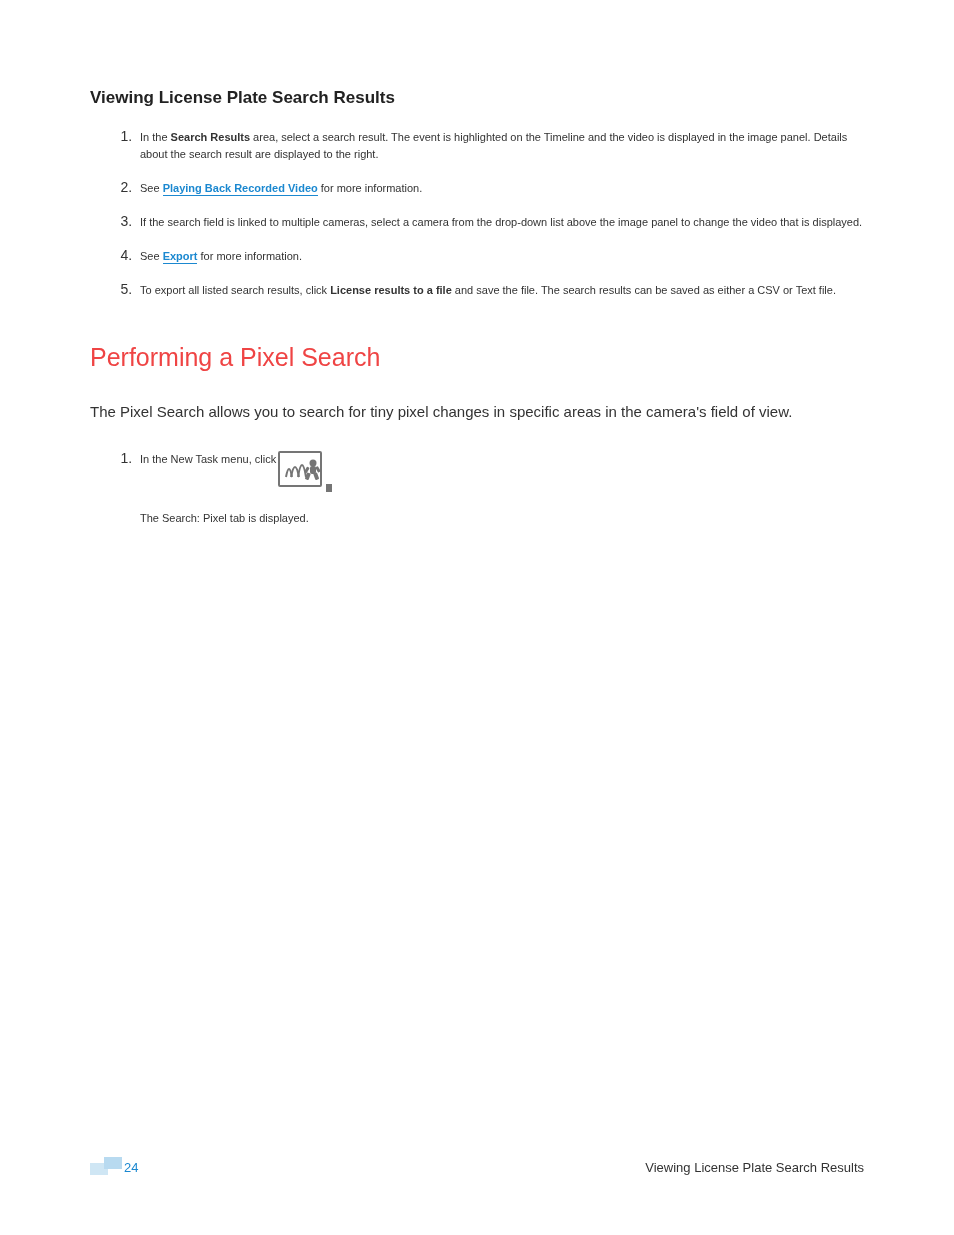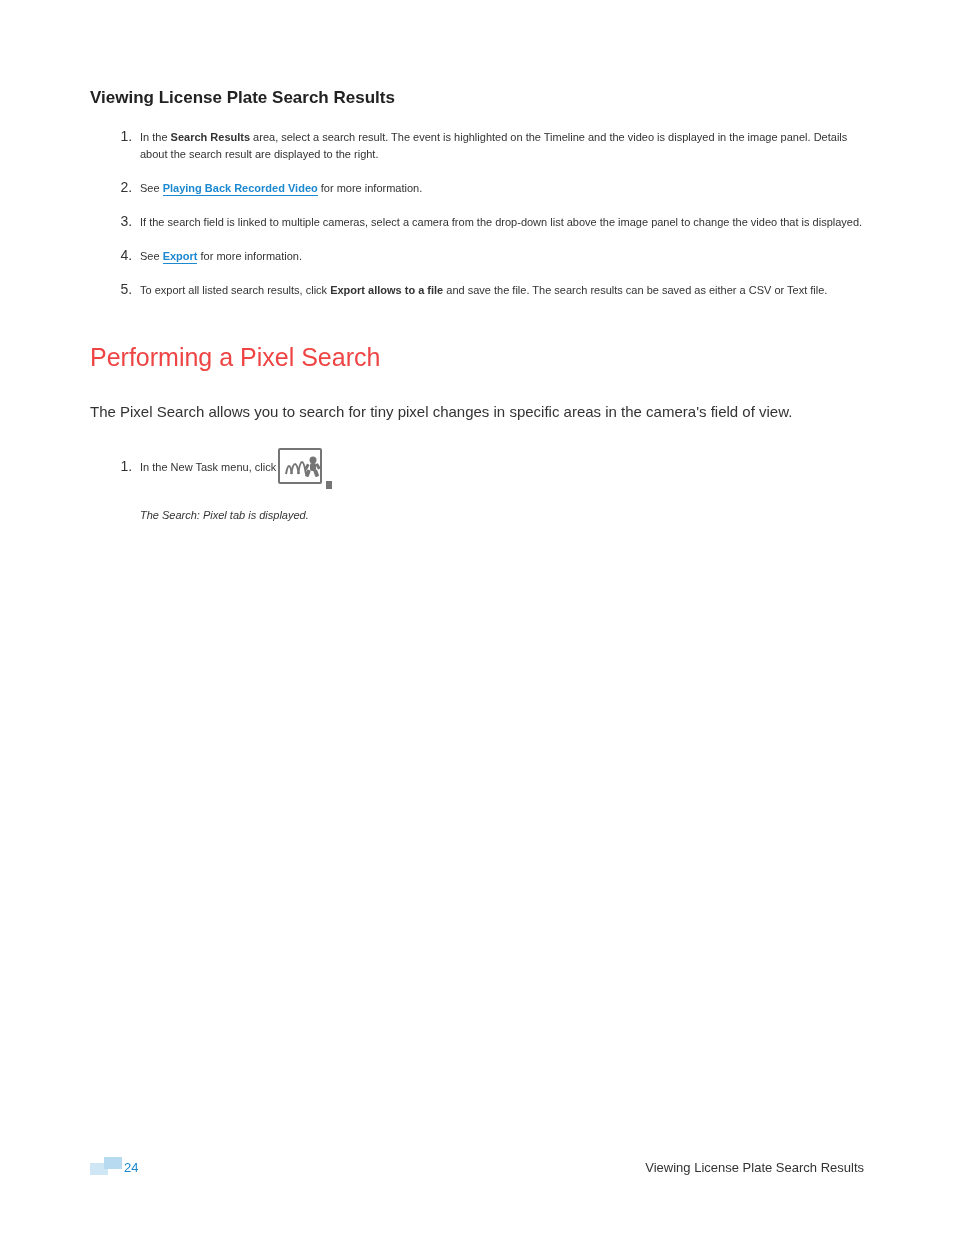--- a/index.html
+++ b/index.html
@@ -117,21 +117,21 @@
     }
     .footer-marks .sq2 {
       position: absolute;
       left: 14px; top: 0px;
       width: 18px; height: 12px;
       background: #b8daf0;
     }
     .page-num { color: #1b88d0; font-weight: 500; }
     .inline-baseline {
       display: inline-flex;
-      align-items: center;
+      align-items: flex-start;
     }
   </style>
 </head>
 <body>
 
 <div class="page">
 
   <h3 class="section-heading">Viewing License Plate Search Results</h3>
 
   <ol class="steps">
@@ -148,21 +148,21 @@
     <li>
       <span class="step-body">If the search field is linked to multiple cameras, select a camera from the drop-down list above the image panel to change the video that is displayed.</span>
     </li>
     <li>
       <div class="step-sub">
         <span>See </span><a href="#" class="doc-link">Export</a><span> for more information.</span>
       </div>
     </li>
     <li>
       <span class="step-body">
-        <span>To export all listed search results, click </span><span class="bold">Export allows to a file</span><span> and save the file. The search results can be saved as either a CSV or Text file.</span>
+        <span>To export all listed search results, click </span><span class="bold">License results to a file</span><span> and save the file. The search results can be saved as either a CSV or Text file.</span>
       </span>
     </li>
   </ol>
 
   <h2 class="major-heading">Performing a Pixel Search</h2>
 
   <p class="body-para">The Pixel Search allows you to search for tiny pixel changes in specific areas in the camera's field of view.</p>
 
   <ol class="steps">
     <li>
@@ -181,21 +181,21 @@
                 <rect x="27" y="11" width="6" height="8" rx="2"></rect>
                 <rect x="24" y="18" width="4" height="7" rx="1" transform="rotate(20 26 18)"></rect>
                 <rect x="30" y="18" width="4" height="7" rx="1" transform="rotate(-20 32 18)"></rect>
                 <rect x="24" y="12" width="3" height="6" rx="1" transform="rotate(30 25 12)"></rect>
                 <rect x="32" y="12" width="3" height="6" rx="1" transform="rotate(-30 33 12)"></rect>
               </g>
             </svg>
           </span><span class="pixel-icon-drop"></span>
         </span>
       </div>
-      <div class="step-sub" style="margin-top:20px;font-style:italic;">The Search: Pixel tab is displayed.</div>
+      <div class="step-sub" style="margin-top:20px;">The Search: Pixel tab is displayed.</div>
     </li>
   </ol>
 
 </div>
 
 <div class="footer">
   <div class="footer-left">
     <div class="footer-marks">
       <div class="sq1"></div>
       <div class="sq2"></div>

